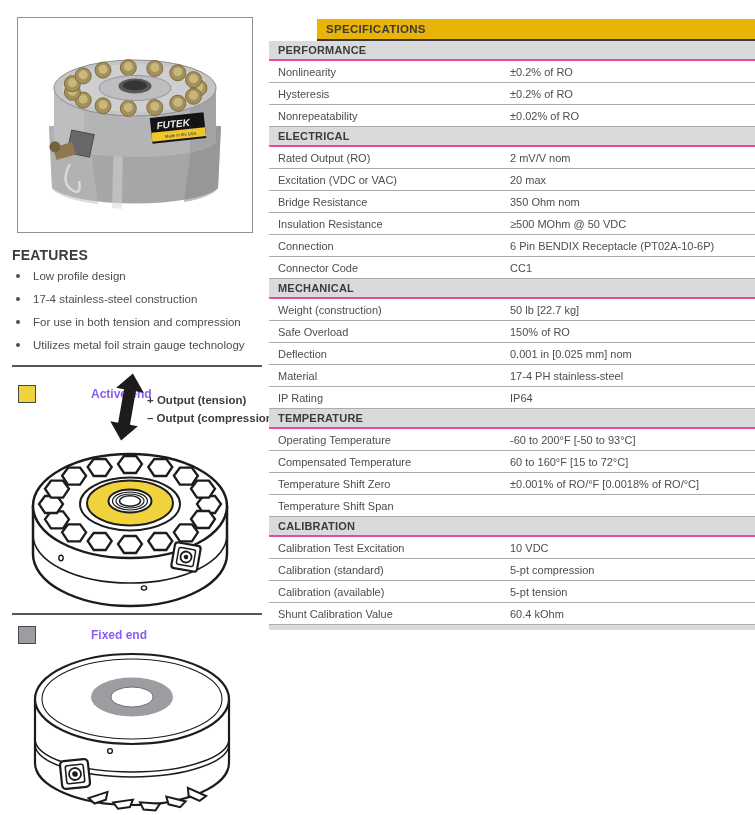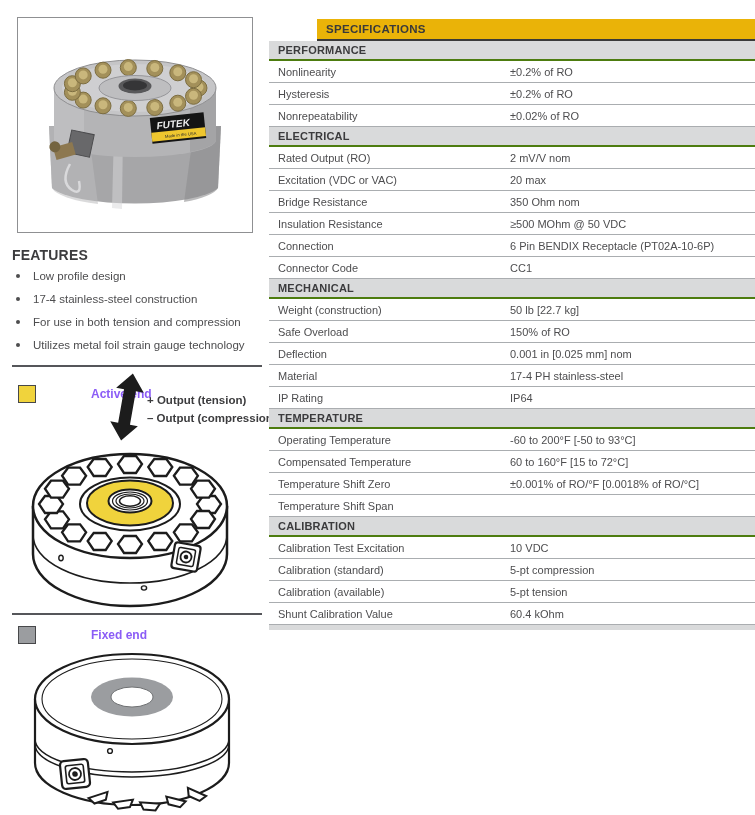--- a/index.html
+++ b/index.html
@@ -30,21 +30,21 @@
 
   .diagram{position:absolute;left:28px;}
   .diagram.active{top:438px;width:208px;height:174px;}
   .diagram.fixed{top:651px;width:208px;height:162px;}
 
   
   .spec-table{position:absolute;left:269px;top:19px;width:486px;}
   .spec-title{height:20px;border-bottom:2px solid #3a3a3a;background:#f0d33c;
               display:flex;align-items:center;padding-left:9px;
               font-size:11.5px;font-weight:bold;color:#3a3a3a;letter-spacing:.3px;}
-  .sec-header{height:18px;border-bottom:2px solid #4d7c0f;background:#d9dadb;
+  .sec-header{height:18px;border-bottom:2px solid #ec4899;background:#d9dadb;
               display:flex;align-items:center;padding-left:9px;
               font-size:11px;font-weight:bold;color:#3b3b3d;letter-spacing:.2px;}
   .spec-row{position:relative;height:21px;border-bottom:1px solid #aaadb0;
             display:flex;align-items:center;font-size:11px;color:#4d4d4f;}
   .cell-label{padding-left:9px;}
   .cell-value{position:absolute;left:241px;top:0;height:100%;display:flex;align-items:center;}
   .table-filler{height:5px;background:#d9dadb;}
 
   svg text{font-family:"Liberation Sans",sans-serif;}
 </style>

